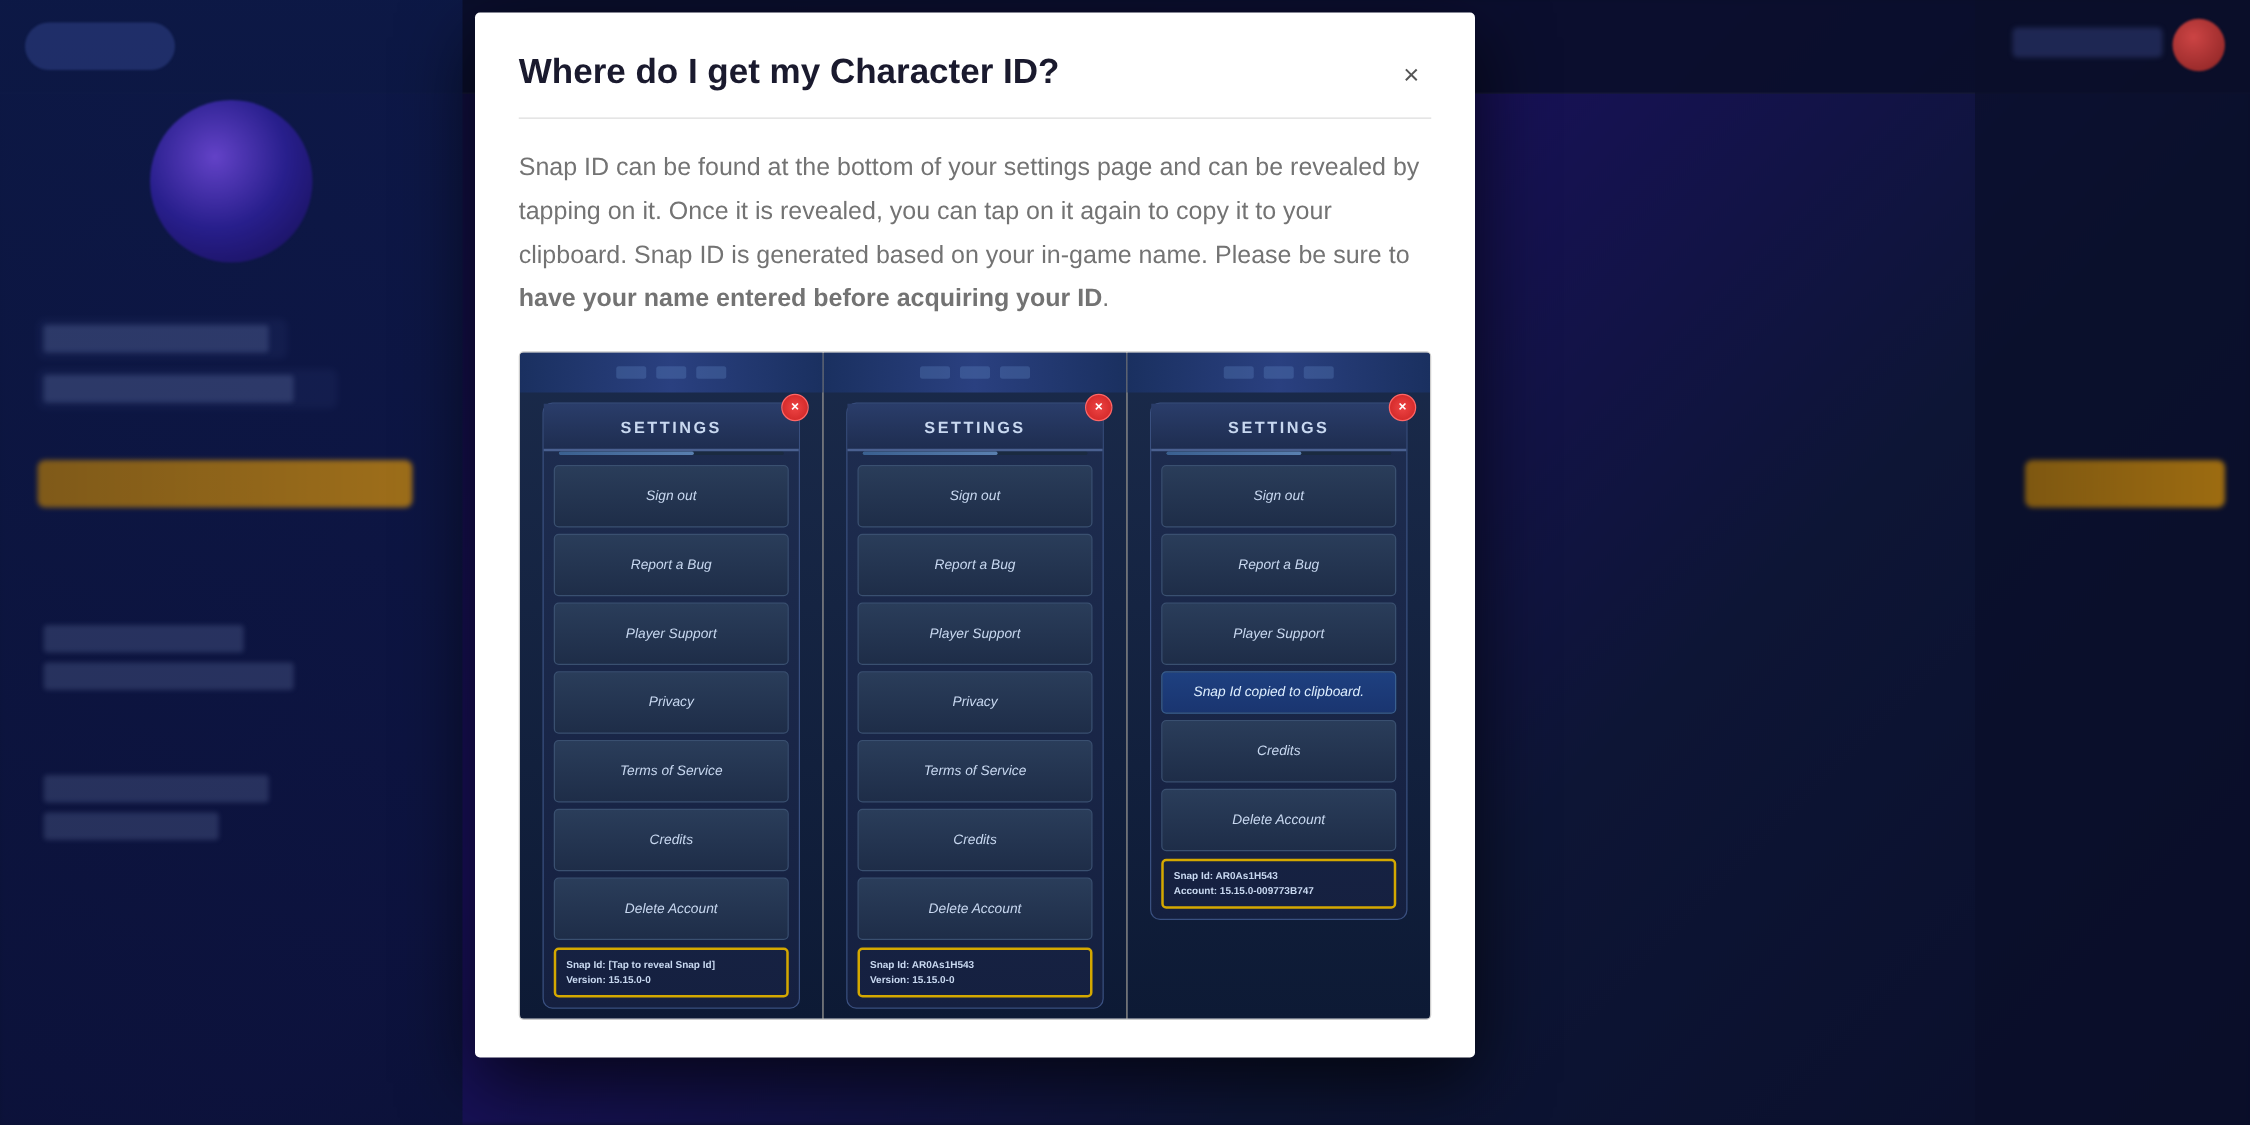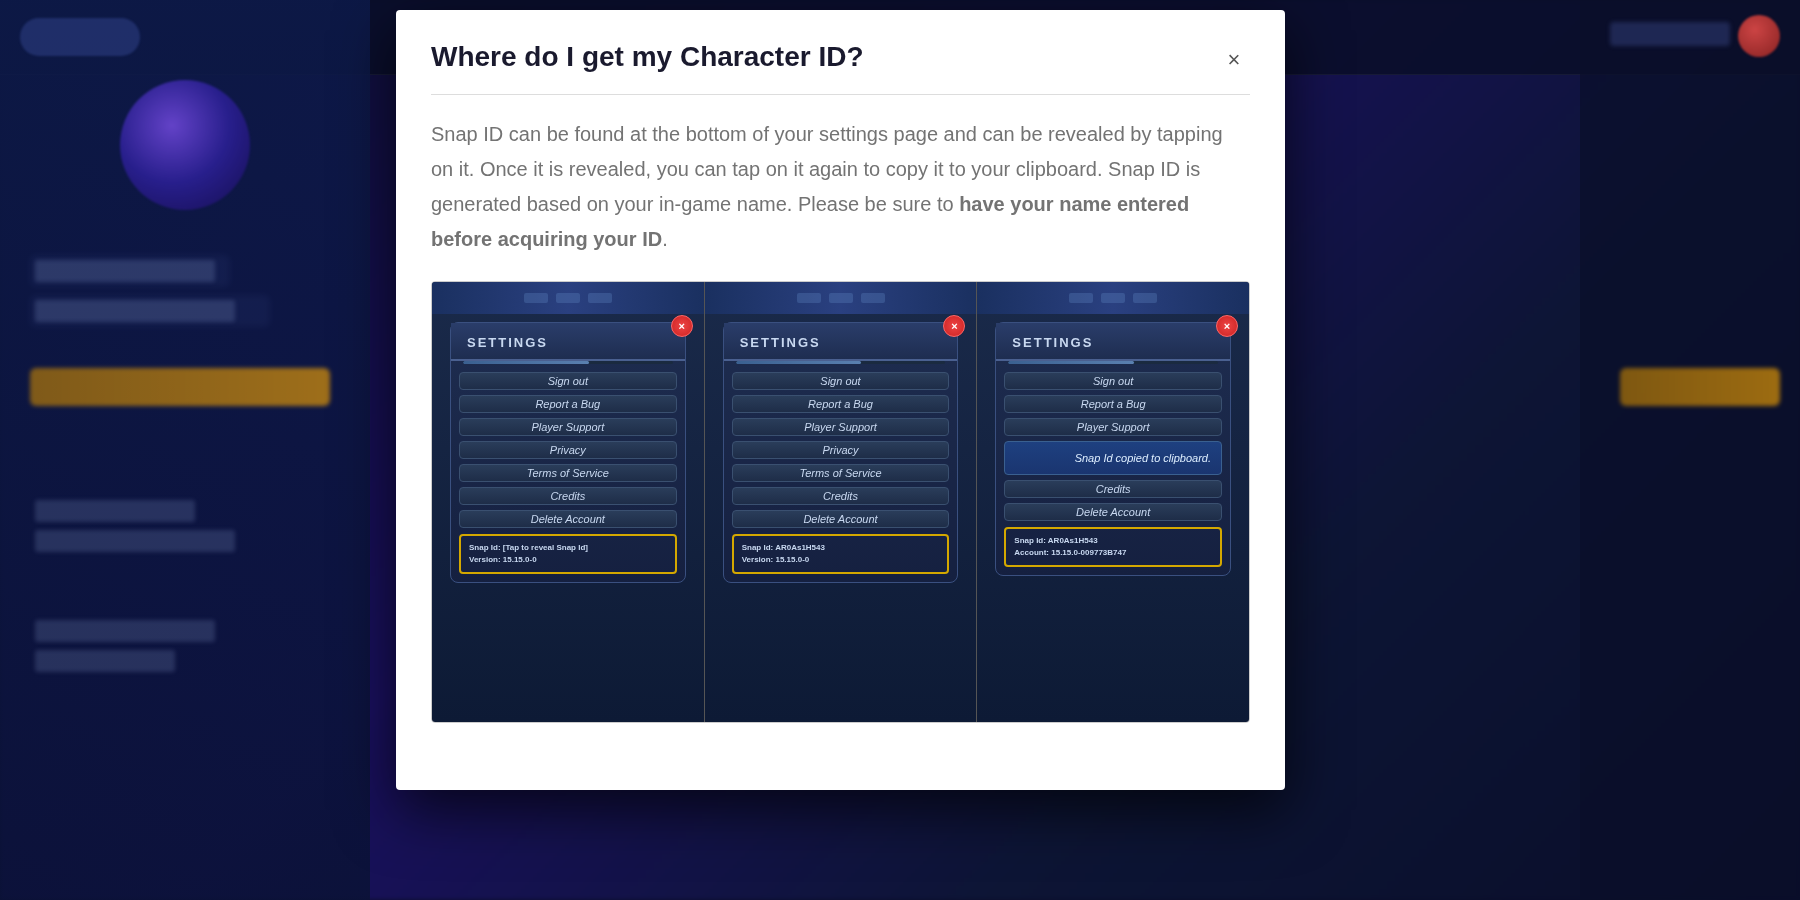--- a/index.html
+++ b/index.html
@@ -109,28 +109,27 @@
       z-index: 2;
       filter: blur(2px);
       opacity: 0.6;
     }
 
     
     .modal {
       position: absolute;
       left: 380px;
       top: 10px;
-      width: 889px;
+      width: 800px;
       min-height: 780px;
       background: #ffffff;
       border-radius: 4px;
       z-index: 20;
       padding: 30px 35px 30px 35px;
       box-shadow: 0 20px 60px rgba(0,0,0,0.7);
-      margin-left: 16px;
     }
 
     .modal-header {
       display: flex;
       align-items: flex-start;
       justify-content: space-between;
       margin-bottom: 18px;
     }
 
     .modal-title {
@@ -213,22 +212,22 @@
       margin: 8px 18px;
       background: linear-gradient(180deg, #1e2d50 0%, #152040 100%);
       border: 1px solid #3a5080;
       border-radius: 8px;
       overflow: visible;
       position: relative;
     }
 
     .settings-header {
       background: linear-gradient(180deg, #2a3d6a 0%, #1e2d50 100%);
-      text-align: left;
-      padding: 10px 16px 8px;
+      text-align: center;
+      padding: 10px 0 8px;
       border-bottom: 2px solid #4a6090;
       position: relative;
     }
 
     .settings-title {
       font-size: 13px;
       font-weight: 700;
       color: #c8d8f0;
       letter-spacing: 2px;
       text-transform: uppercase;
@@ -266,21 +265,21 @@
       height: 100%;
       width: 60%;
       background: linear-gradient(90deg, #3a6090, #5a80b0);
       border-radius: 2px;
     }
 
     .settings-menu-item {
       display: block;
       width: calc(100% - 16px);
       margin: 0 8px 5px;
-      padding: 2px 8px;
+      padding: 18px 8px;
       background: linear-gradient(180deg, #2a3d5a 0%, #1e2d48 100%);
       border: 1px solid #3a5070;
       border-radius: 4px;
       text-align: center;
       font-size: 11px;
       color: #c8d8f0;
       cursor: pointer;
       font-style: italic;
     }
 
@@ -484,21 +483,21 @@
         <div class="settings-header">
           <span class="settings-title">Settings</span>
         </div>
         <div class="settings-progress">
           <div class="settings-progress-fill"></div>
         </div>
         <div class="settings-menu-item">Sign out</div>
         <div class="settings-menu-item">Report a Bug</div>
         <div class="settings-menu-item">Player Support</div>
 
-        <div class="snap-tooltip" style="position: relative; left: auto; right: auto; top: auto; margin: 0 8px 5px; border-radius: 4px; padding: 10px; background: linear-gradient(180deg, #1e4080 0%, #1a3570 100%); border: 1px solid #3a6090; font-size: 11px; color: #ddeeff; text-align: right; font-style: italic;">Snap Id copied to clipboard.</div>
+        <div class="snap-tooltip" style="position: relative; left: auto; right: auto; top: auto; margin: 0 8px 5px; border-radius: 4px; padding: 10px; background: linear-gradient(180deg, #1e4080 0%, #1a3570 100%); border: 1px solid #3a6090; font-size: 11px; color: #ddeeff; text-align: center; font-style: italic;">Snap Id copied to clipboard.</div>
         <div class="settings-menu-item">Credits</div>
         <div class="settings-menu-item">Delete Account</div>
         <div class="settings-snap-id-box revealed">
           <div>Snap Id: AR0As1H543</div>
           <div>Account: 15.15.0-009773B747</div>
         </div>
       </div>
     </div>
 
   </div>

